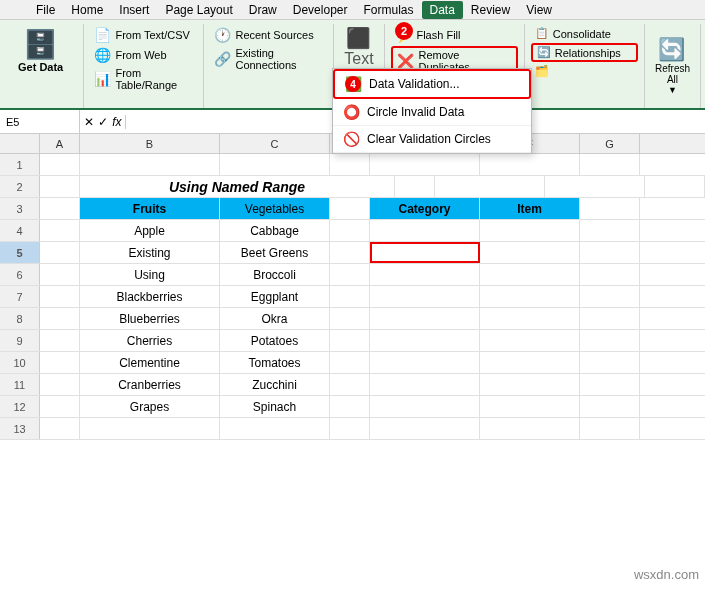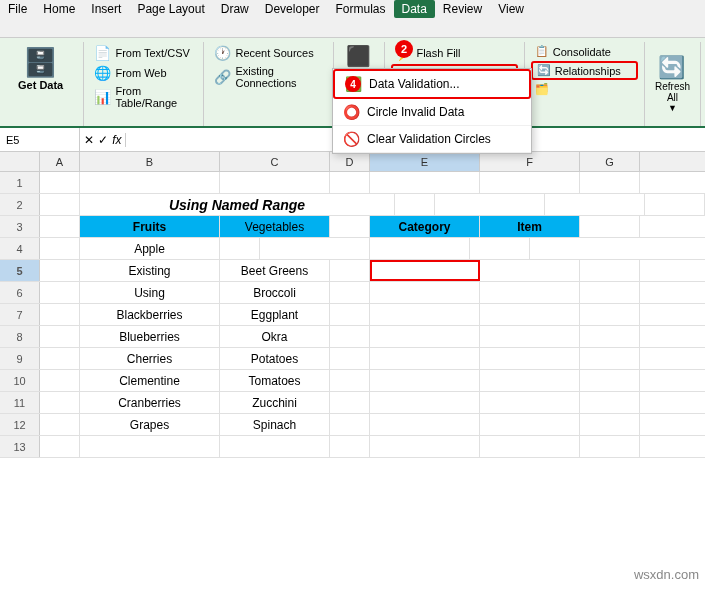--- a/index.html
+++ b/index.html
@@ -1,19 +1,19 @@
 <!DOCTYPE html>
 <html><head>
   <meta charset="utf-8">
   <style>
     * { margin: 0; padding: 0; box-sizing: border-box; }
     body { font-family: 'Segoe UI', Arial, sans-serif; font-size: 12px; background: #fff; width: 705px; height: 602px; overflow: hidden; }
 
     
-    .menu-bar { display: flex; background: #f0f0f0; border-bottom: 1px solid #ccc; height: 38px; align-items: flex-start; }
+    .menu-bar { display: flex; background: #f0f0f0; border-bottom: 1px solid #ccc; height: 20px; align-items: flex-end; padding-left: 28px; }
     .menu-item { padding: 2px 8px; font-size: 12px; cursor: pointer; color: #000; }
     .menu-item.active { background: #217346; color: #fff; border-radius: 2px; }
 
     
     .ribbon { background: #e8f4e8; border-bottom: 2px solid #217346; height: 90px; display: flex; align-items: stretch; padding: 4px 4px 0 4px; position: relative; }
 
     
     .get-data-group { display: flex; flex-direction: column; gap: 1px; align-items: flex-start; padding: 2px 6px; border-right: 1px solid #ccc; }
     .get-data-big { display: flex; flex-direction: column; align-items: center; cursor: pointer; padding: 2px 8px; border-radius: 2px; }
     .get-data-small { display: flex; align-items: center; gap: 4px; cursor: pointer; padding: 1px 4px; border-radius: 2px; font-size: 11px; }
@@ -229,20 +229,21 @@
     <div class="cell cell-d"></div>
     <div class="cell cell-e header-cat">Category</div>
     <div class="cell cell-f header-item">Item</div>
     <div class="cell cell-g"></div>
   </div>
 
   <div class="row">
     <div class="row-num">4</div>
     <div class="cell cell-a"></div>
     <div class="cell cell-b cell-center">Apple</div>
+    <div class="cell cell-c cell-center">Cabbage</div>
     <div class="cell cell-d"></div>
     <div class="cell cell-e"></div>
     <div class="cell cell-f"></div>
     <div class="cell cell-g"></div>
   </div>
 
   <div class="row">
     <div class="row-num" style="background:#bdd7ee; font-weight:bold;">5</div>
     <div class="cell cell-a"></div>
     <div class="cell cell-b cell-center">Existing</div>

